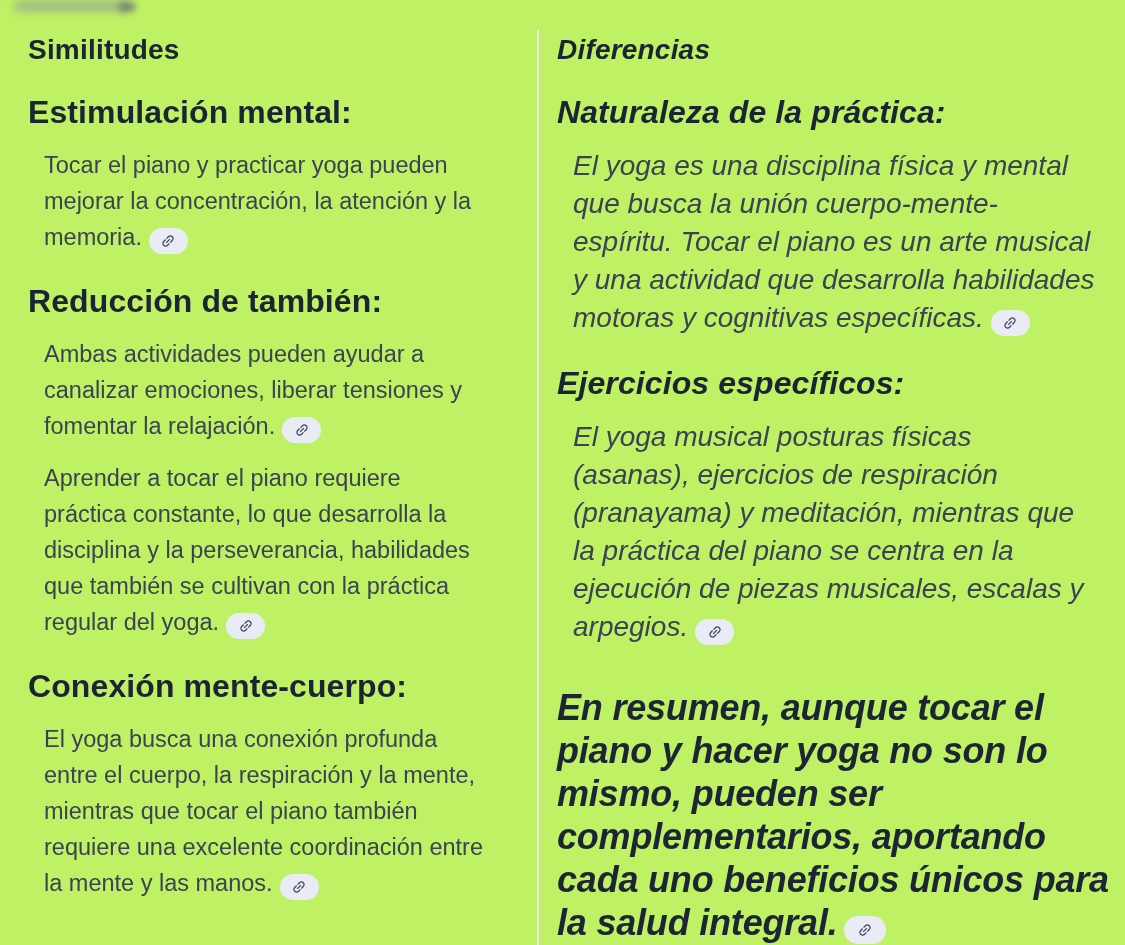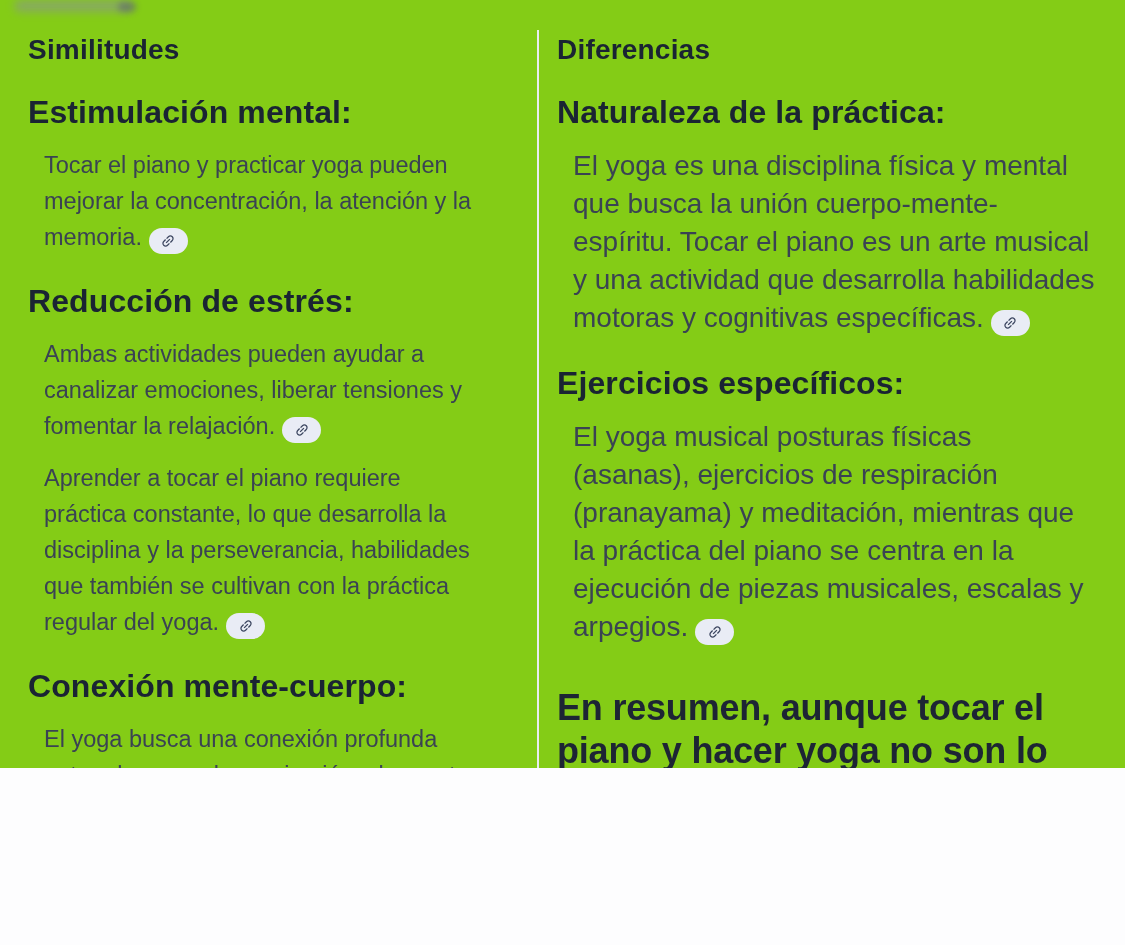--- a/index.html
+++ b/index.html
@@ -4,22 +4,22 @@
 <style>
   html, body { margin:0; padding:0; }
   body {
     width:1125px; height:945px;
     background:#fdfdfe;
     font-family:"Liberation Sans", sans-serif;
     overflow:hidden;
   }
   .page {
     position:relative;
-    width:1125px; height:768px;
-    background:#84cc16;
+    width:1125px; height:945px;
+    background:#bef264;
     overflow:hidden;
   }
   .artifact {
     position:absolute; top:0; left:14px;
     width:118px; height:12px;
     background:#8a8f9b;
     border-radius:6px;
     filter:blur(4px);
     opacity:.55;
   }
@@ -39,20 +39,21 @@
   }
   .col { box-sizing:border-box; }
   .col-left {
     width:537px;
     padding:0 34px 0 28px;
   }
   .col-right {
     flex:1;
     border-left:2px solid #eaecf0;
     padding:0 14px 0 18px;
+    font-style:italic;
   }
   .col-title {
     font-size:28px;
     font-weight:700;
     color:#1a2433;
     letter-spacing:.2px;
     margin:4px 0 0 0;
   }
   .section h3 {
     font-size:32px;
@@ -118,21 +119,21 @@
       <div class="section">
         <h3>Estimulación mental:</h3>
         <p class="body"><span>Tocar el piano y practicar yoga pueden mejorar la concentración, la atención y la memoria.</span><button class="chip">
               <svg viewBox="0 0 24 24">
                 <path d="M3.9 12c0-1.71 1.39-3.1 3.1-3.1h4V7H7c-2.76 0-5 2.24-5 5s2.24 5 5 5h4v-1.9H7c-1.71 0-3.1-1.39-3.1-3.1zm4.1 1h8v-2H8v2zm9-6h-4v1.9h4c1.71 0 3.1 1.39 3.1 3.1s-1.39 3.1-3.1 3.1h-4V17h4c2.76 0 5-2.24 5-5s-2.24-5-5-5z"></path>
               </svg>
             </button></p>
       </div>
 
       <div class="section">
-        <h3>Reducción de estrés:</h3>
+        <h3>Reducción de también:</h3>
         <p class="body"><span>Ambas actividades pueden ayudar a canalizar emociones, liberar tensiones y fomentar la relajación.</span><button class="chip">
               <svg viewBox="0 0 24 24">
                 <path d="M3.9 12c0-1.71 1.39-3.1 3.1-3.1h4V7H7c-2.76 0-5 2.24-5 5s2.24 5 5 5h4v-1.9H7c-1.71 0-3.1-1.39-3.1-3.1zm4.1 1h8v-2H8v2zm9-6h-4v1.9h4c1.71 0 3.1 1.39 3.1 3.1s-1.39 3.1-3.1 3.1h-4V17h4c2.76 0 5-2.24 5-5s-2.24-5-5-5z"></path>
               </svg>
             </button></p>
       </div>
 
       <div class="section">
         <p class="body"><span>Aprender a tocar el piano requiere práctica constante, lo que desarrolla la disciplina y la perseverancia, habilidades que también se cultivan con la práctica regular del yoga.</span><button class="chip">
               <svg viewBox="0 0 24 24">

